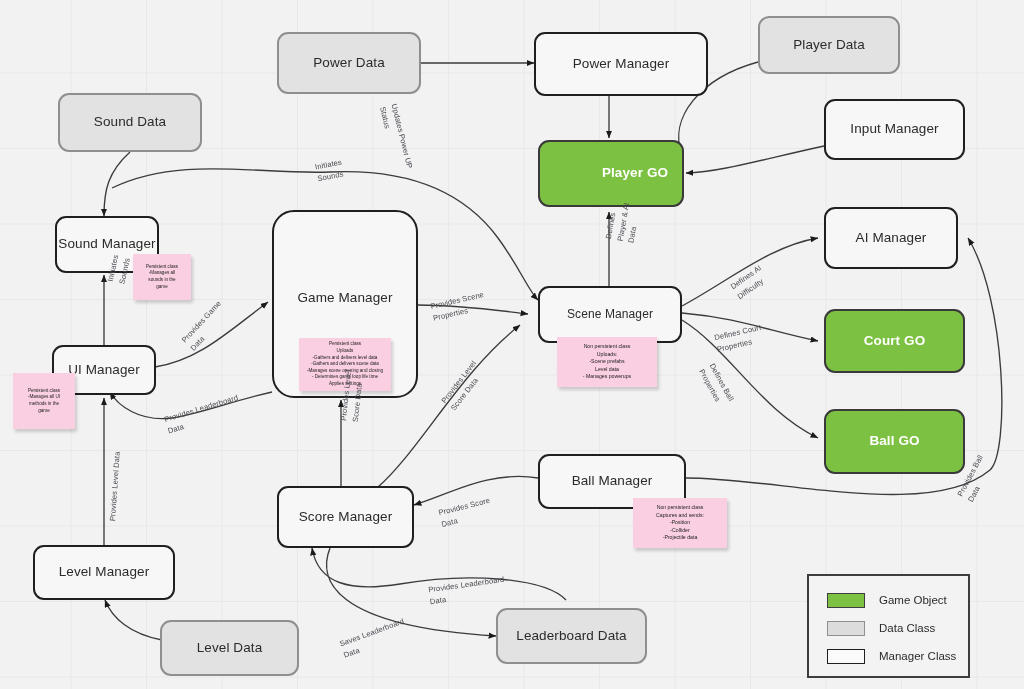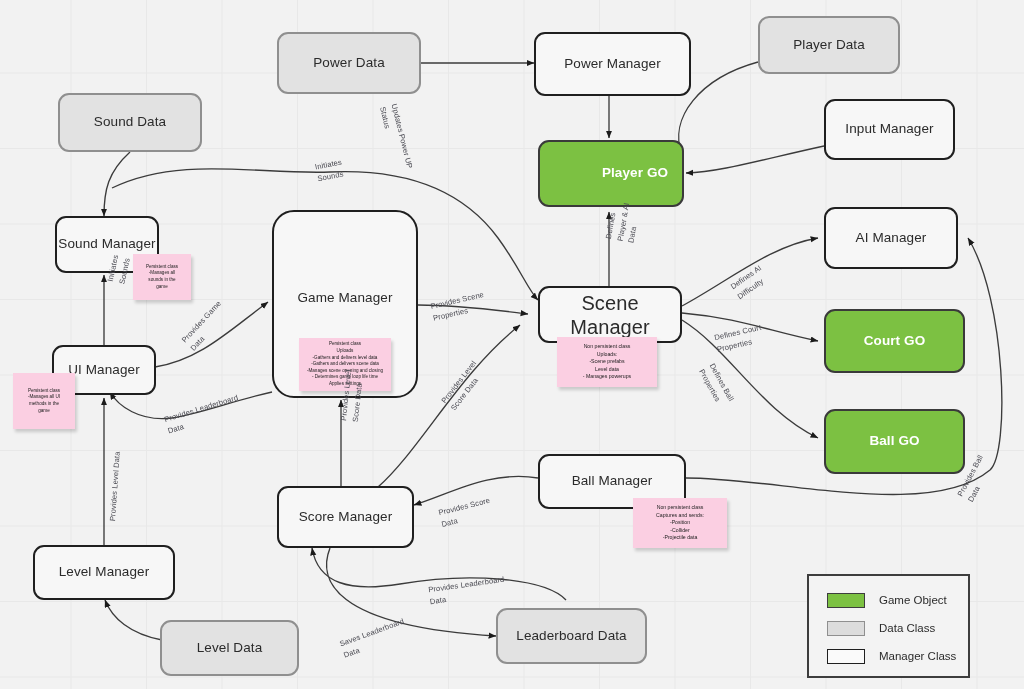--- a/index.html
+++ b/index.html
@@ -169,53 +169,53 @@
       <path d="M686,478 C780,478 930,520 990,470 C1010,452 1006,300 968,238"></path>
 
       <path d="M609,290 L609,212"></path>
     </g>
   </svg>
 
   <div class="node data" style="left:277px;top:32px;width:144px;height:62px;">
     <span>Power Data</span>
   </div>
 
-  <div class="node manager" style="left:534px;top:32px;width:157px;height:64px;">
+  <div class="node manager" style="left:534px;top:32px;width:174px;height:64px;">
     <span>Power Manager</span>
   </div>
 
   <div class="node data" style="left:758px;top:16px;width:142px;height:58px;">
     <span>Player Data</span>
   </div>
 
   <div class="node data" style="left:58px;top:93px;width:144px;height:59px;">
     <span>Sound Data</span>
   </div>
 
-  <div class="node manager" style="left:824px;top:99px;width:131px;height:61px;">
+  <div class="node manager" style="left:824px;top:99px;width:141px;height:61px;">
     <span>Input Manager</span>
   </div>
 
   <div class="node go" style="left:538px;top:140px;width:146px;height:67px;padding-left:48px;">
     <span>Player GO</span>
   </div>
 
   <div class="node manager" style="left:55px;top:216px;width:104px;height:57px;">
     <span>Sound Manager</span>
   </div>
 
   <div class="node manager" style="left:824px;top:207px;width:134px;height:62px;">
     <span>AI  Manager</span>
   </div>
 
   <div class="node manager big" style="left:272px;top:210px;width:146px;height:188px;">
     <span>Game Manager</span>
   </div>
 
-  <div class="node manager" style="left:538px;top:286px;width:144px;height:57px;font-size:20px;">
+  <div class="node manager" style="left:538px;top:286px;width:144px;height:57px;font-size:12px;">
     <span>Scene Manager</span>
   </div>
 
   <div class="node manager" style="left:52px;top:345px;width:104px;height:50px;">
     <span>UI Manager</span>
   </div>
 
   <div class="node go" style="left:824px;top:309px;width:141px;height:64px;">
     <span>Court GO</span>
   </div>

